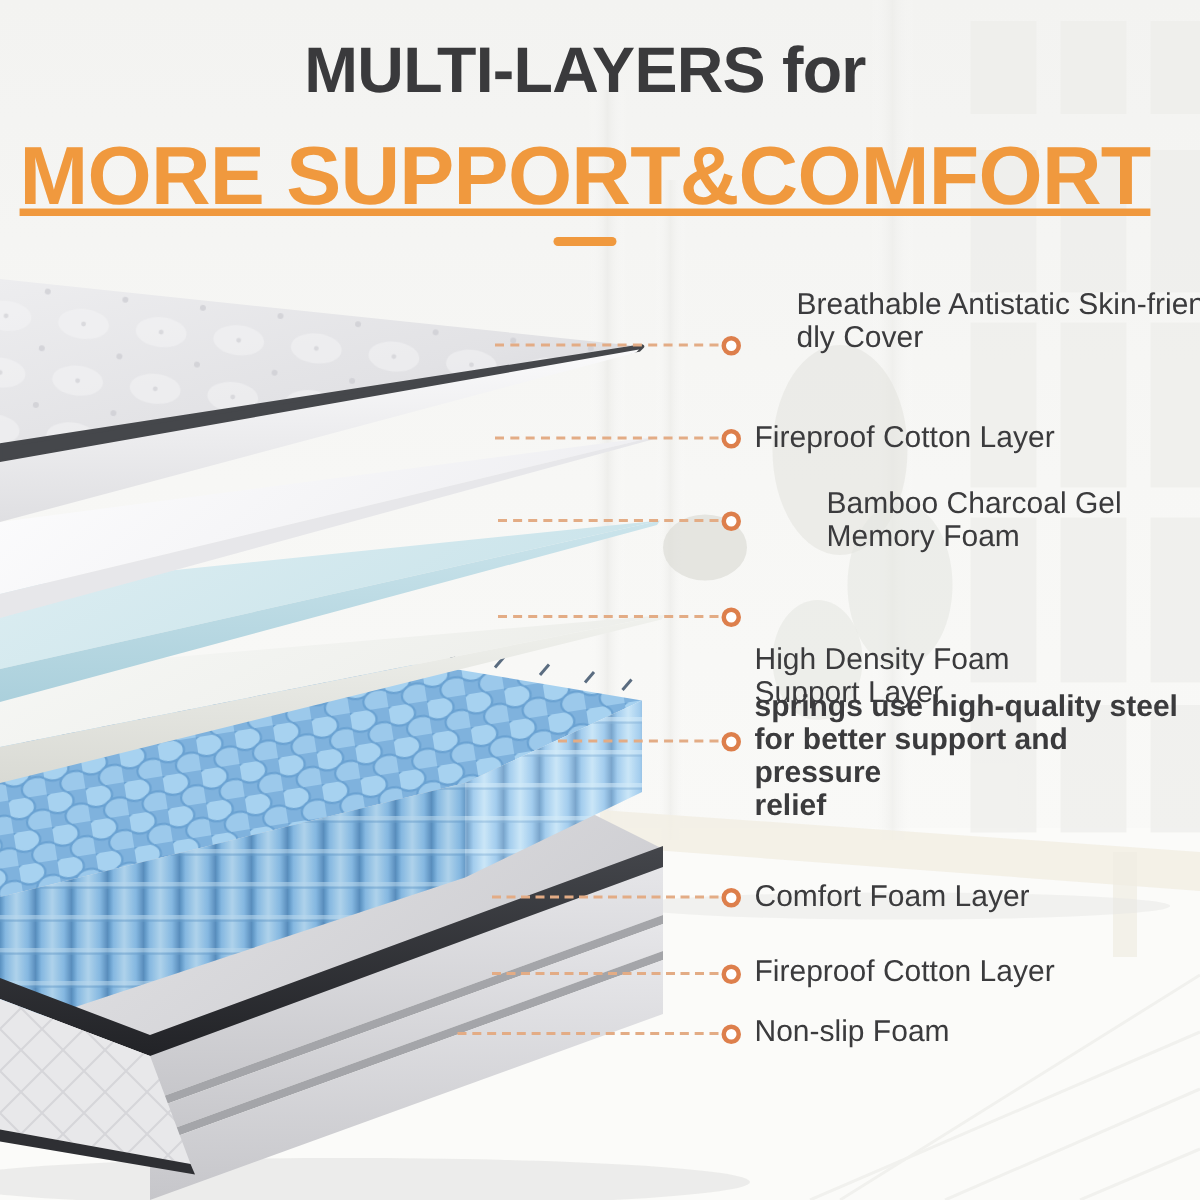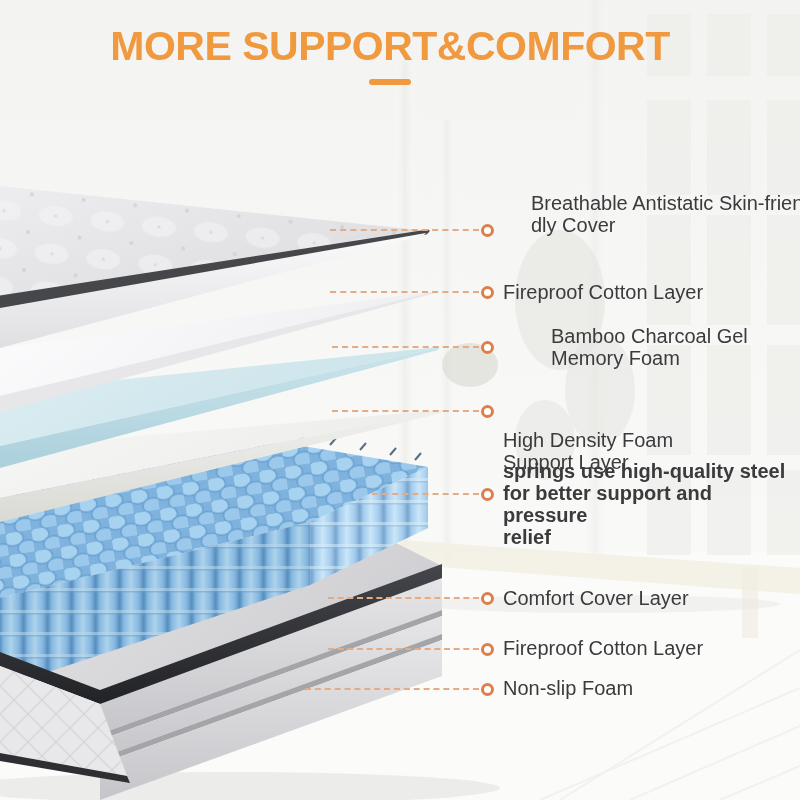--- a/index.html
+++ b/index.html
@@ -8,21 +8,21 @@
     position:relative;width:800px;height:800px;overflow:hidden;
     background:linear-gradient(180deg,#F3F3F1 0%,#F7F7F5 40%,#FBFBF9 100%);
   }
   #scene{position:absolute;left:0;top:0;width:800px;height:800px;}
   
   .header{position:absolute;left:0;top:24px;width:780px;text-align:center;z-index:5;}
   .title-dark{
     font-size:43px;font-weight:700;letter-spacing:-.5px;color:#3A3A3C;line-height:1.1;
   }
   .title-orange{
-    margin-top:0;font-size:41px;font-weight:700;letter-spacing:-.5px;color:#F0993E;line-height:1.1;
+    margin-top:16px;font-size:55px;font-weight:700;letter-spacing:-.5px;color:#F0993E;line-height:1.1;text-decoration:underline;
   }
   .title-underline{
     width:42px;height:6px;border-radius:3px;background:#F0993E;margin:10px auto 0 auto;
   }
   
   .callout-line{
     position:absolute;height:0;border-top:2px dashed #E3AC85;z-index:6;
   }
   .callout-ring{
     position:absolute;width:7px;height:7px;border:3px solid #DD7F4C;border-radius:50%;
@@ -212,20 +212,21 @@
 
     <g>
       <polygon points="0,186 428,231 0,297" fill="url(#coverGrad)"></polygon>
       <polygon points="0,186 428,231 0,297" fill="url(#quiltDots)" opacity=".8"></polygon>
       <polygon points="428,231 0,297 0,308 426,233" fill="#45474B" stroke="#45474B" stroke-width="3" stroke-linejoin="round"></polygon>
       <polygon points="426,233 0,308 0,348 424,235" fill="url(#underGrad)"></polygon>
     </g>
   </svg>
 
   <div class="header">
+    <div class="title-dark">MULTI-LAYERS for</div>
     <div class="title-orange">MORE SUPPORT&amp;COMFORT</div>
     <div class="title-underline"></div>
   </div>
 
   <div>
 
     <div class="callout-line" style="left:330px;top:229px;width:149px;"></div>
     <div class="callout-ring" style="left:481px;top:224px;"></div>
     <div class="callout-text" style="top:192px;margin-left:28px;">Breathable Antistatic Skin-frien
 dly Cover</div>
@@ -245,21 +246,21 @@
 Support Layer</div>
 
     <div class="callout-line" style="left:372px;top:493px;width:107px;"></div>
     <div class="callout-ring" style="left:481px;top:488px;"></div>
     <div class="callout-text" style="top:460px;font-weight:bold;">springs use high-quality steel
 for better support and pressure
 relief</div>
 
     <div class="callout-line" style="left:328px;top:597px;width:151px;"></div>
     <div class="callout-ring" style="left:481px;top:592px;"></div>
-    <div class="callout-text" style="top:587px;">Comfort Cover Layer</div>
+    <div class="callout-text" style="top:587px;">Comfort Foam Layer</div>
 
     <div class="callout-line" style="left:328px;top:648px;width:151px;"></div>
     <div class="callout-ring" style="left:481px;top:643px;"></div>
     <div class="callout-text" style="top:637px;">Fireproof Cotton Layer</div>
 
     <div class="callout-line" style="left:305px;top:688px;width:174px;"></div>
     <div class="callout-ring" style="left:481px;top:683px;"></div>
     <div class="callout-text" style="top:677px;">Non-slip Foam</div>
   </div>
 

